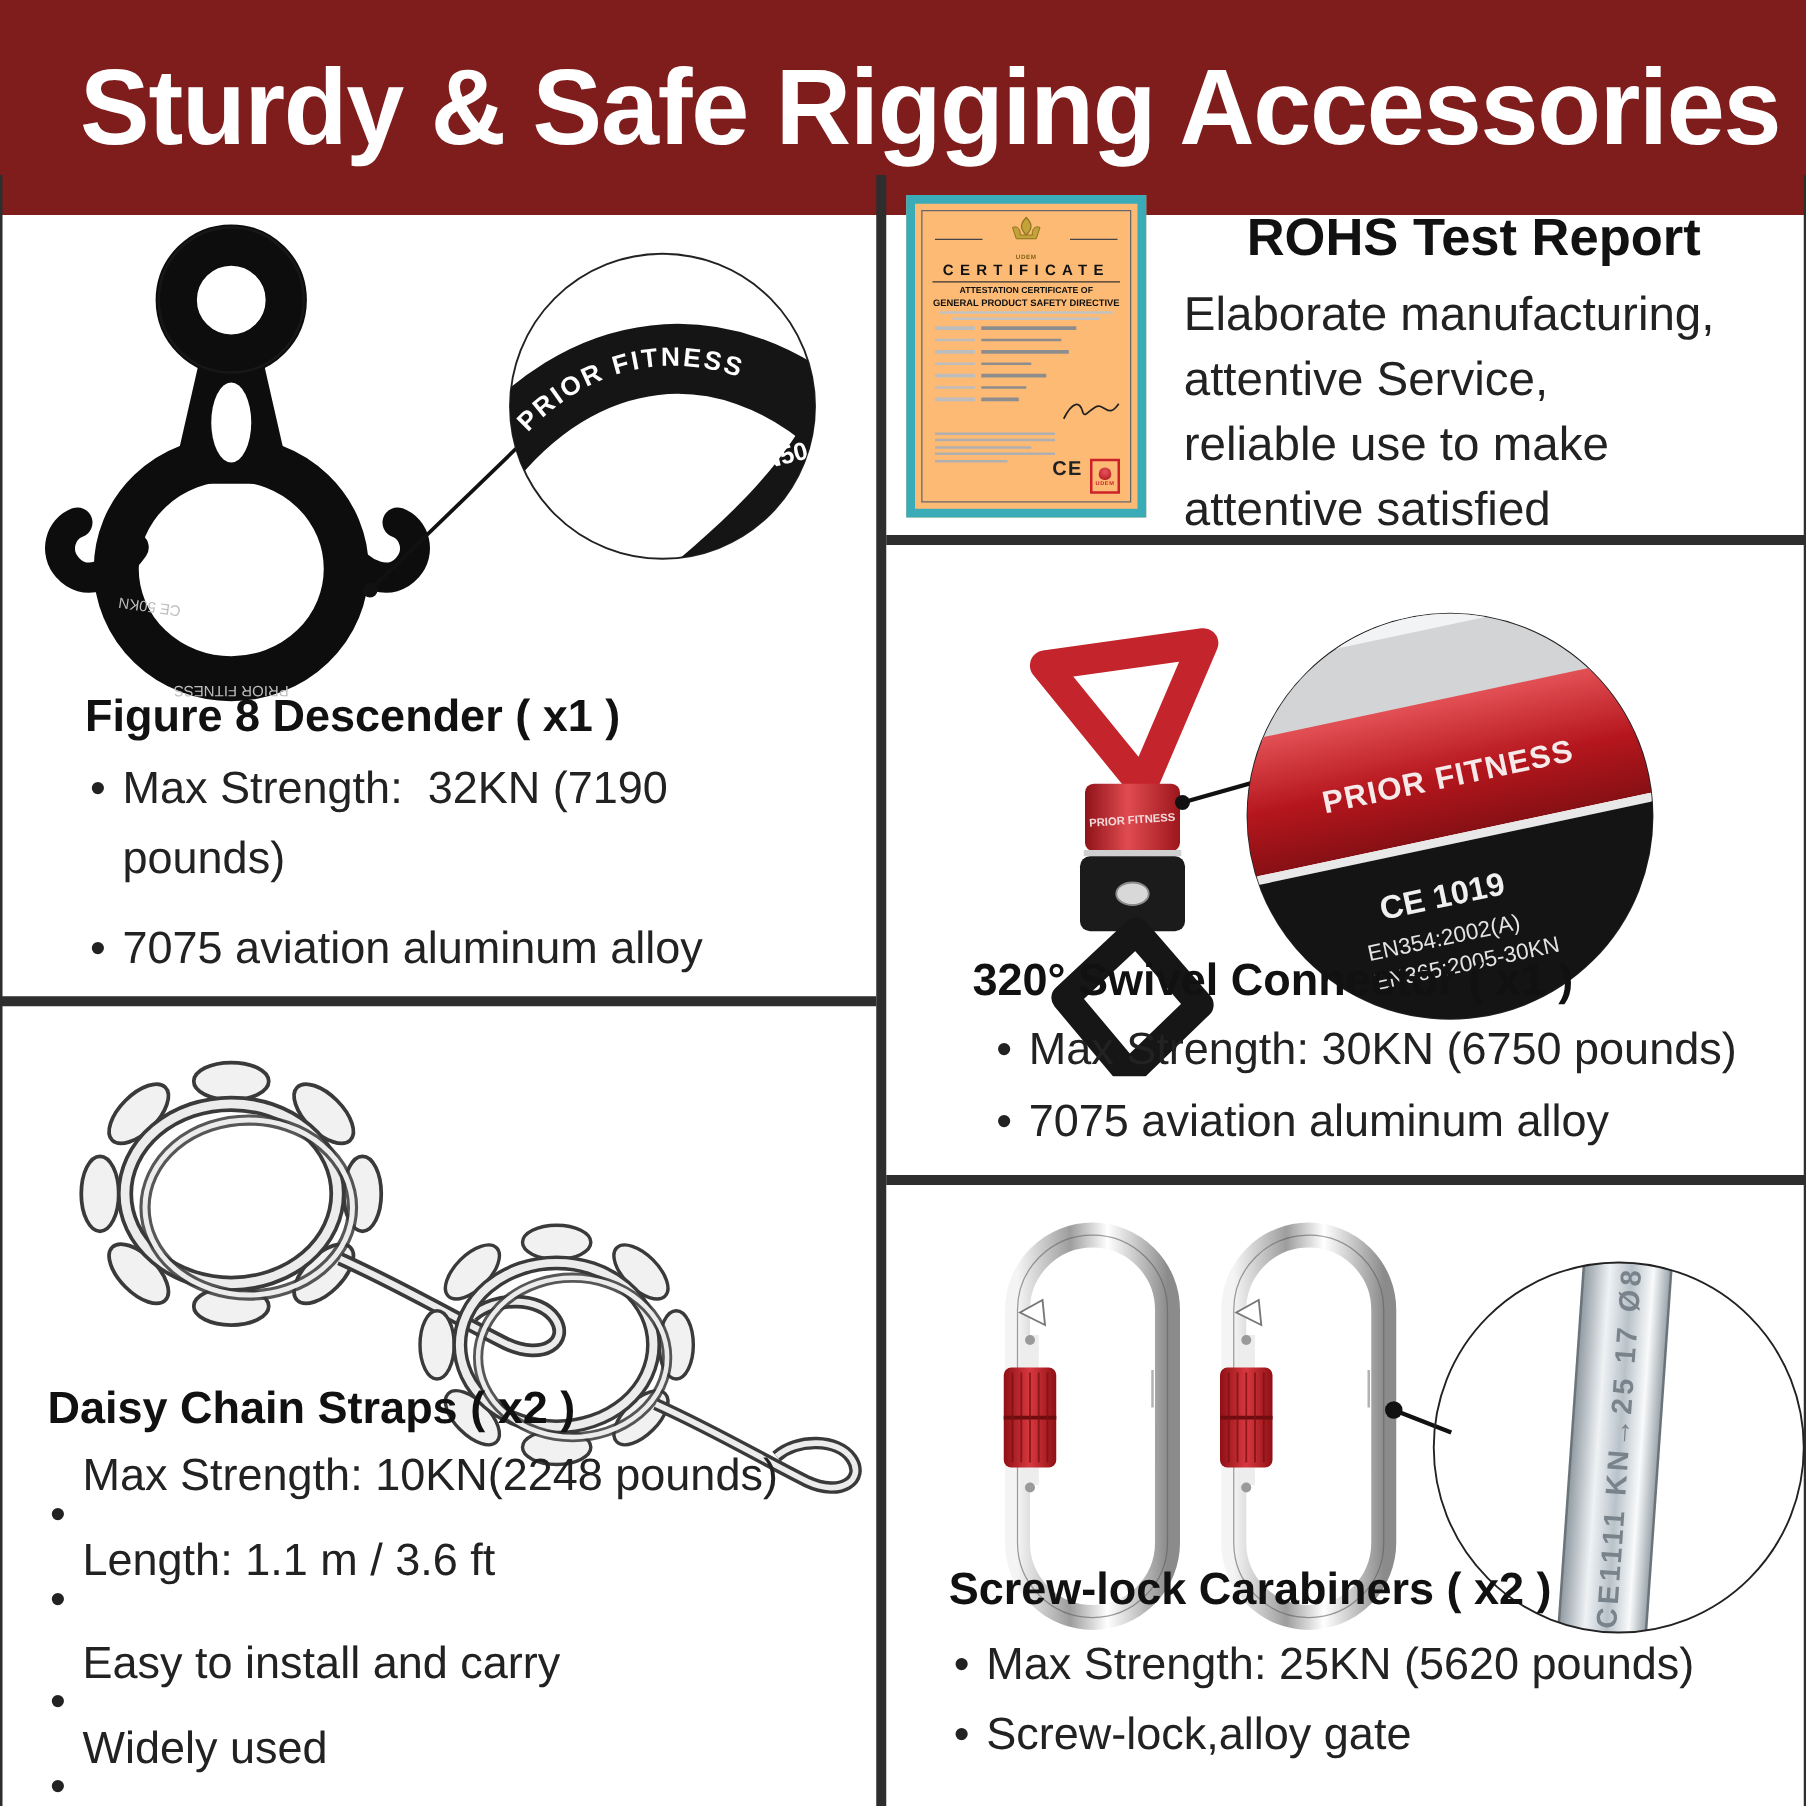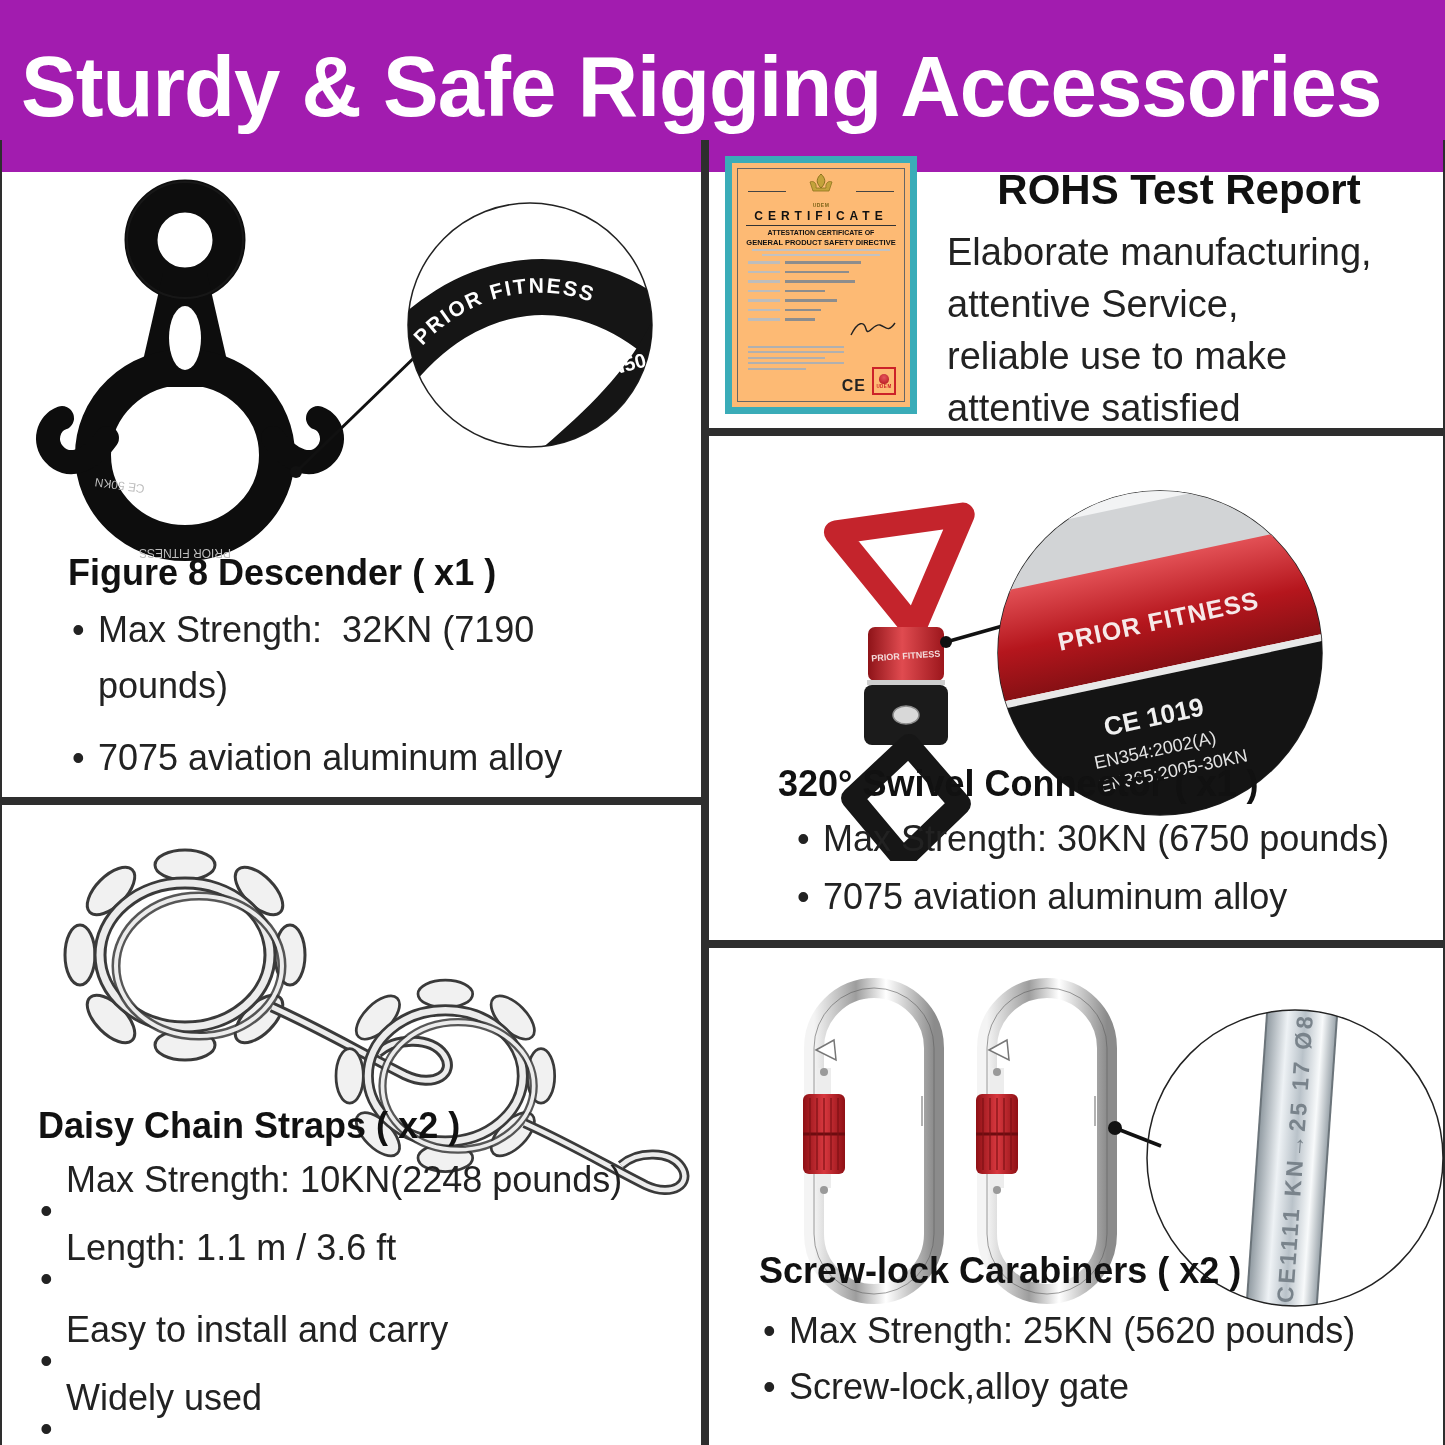--- a/index.html
+++ b/index.html
@@ -1,20 +1,20 @@
 <!DOCTYPE html>
 <html><head>
 <meta charset="utf-8">
 <style>
   html,body{margin:0;padding:0;background:#fff;}
   .canvas{position:relative;width:1445px;height:1445px;background:#fff;overflow:hidden;
           font-family:"Liberation Sans", sans-serif;color:#1e1e1e;}
   .abs{position:absolute;}
   
-  .header{left:0;top:0;width:1445px;height:172px;background:#a21caf;display:flex;align-items:center;justify-content:flex-start;}
+  .header{left:0;top:0;width:1445px;height:172px;background:#7f1d1d;display:flex;align-items:center;justify-content:flex-end;}
   .header h1{margin:0;font-size:86px;font-weight:bold;color:#ffffff;letter-spacing:-1px;transform:scaleX(0.97);white-space:nowrap;}
   
   .div{background:#2e2e2e;}
   
   .sec-title{font-size:36px;font-weight:bold;color:#111;white-space:nowrap;}
   ul.bullets{list-style:none;margin:0;padding:0;}
   ul.bullets li{position:relative;padding-left:28px;font-size:36px;color:#222;line-height:56px;white-space:pre-wrap;}
   ul.bullets li::before{content:"•";position:absolute;left:2px;top:0;color:#222;}
   ul.bullets.low-dots li::before{top:0.85em;}
   
@@ -29,21 +29,21 @@
   .cert-rule{position:absolute;top:56px;left:8px;right:8px;height:1px;background:#333;}
   .cert-sub1{position:absolute;top:60px;left:0;right:0;text-align:center;font-size:7px;font-weight:bold;color:#111;}
   .cert-sub2{position:absolute;top:69px;left:0;right:0;text-align:center;font-size:7.5px;font-weight:bold;color:#111;}
   .cert-micro{position:absolute;left:14px;right:14px;height:2px;background:#c2c2c2;}
   .cert-rows{position:absolute;left:10px;top:92px;}
   .cert-row{display:flex;gap:5px;margin-bottom:7px;}
   .cert-row .lbl{display:inline-block;width:32px;height:2.5px;background:#bdbdbd;}
   .cert-row .val{display:inline-block;width:76px;height:2.5px;background:#8d8d8d;}
   .cert-fine{position:absolute;left:10px;bottom:28px;width:96px;}
   .cert-fine div{height:2px;background:#b0b0b0;margin-bottom:3.5px;}
-  .cert-footer{position:absolute;right:8px;bottom:6px;display:flex;align-items:flex-end;gap:6px;}
+  .cert-footer{position:absolute;right:8px;bottom:6px;display:flex;align-items:flex-start;gap:6px;}
   .cert-ce{font-size:16px;font-weight:bold;color:#222;letter-spacing:1px;}
   .udem-box{width:24px;height:28px;border:2px solid #cc2229;box-sizing:border-box;display:flex;flex-direction:column;align-items:center;justify-content:center;}
   .udem-blob{width:10px;height:10px;border-radius:50% 50% 45% 45%;background:radial-gradient(circle at 50% 35%, #e6555c, #b01219);}
   .udem-txt{font-size:4.5px;font-weight:bold;color:#cc2229;letter-spacing:0.5px;}
   .gold-txt{font-size:5px;font-weight:bold;color:#7e6418;letter-spacing:0.5px;}
   svg text{font-family:"Liberation Sans", sans-serif;}
 </style>
 </head>
 <body>
 

